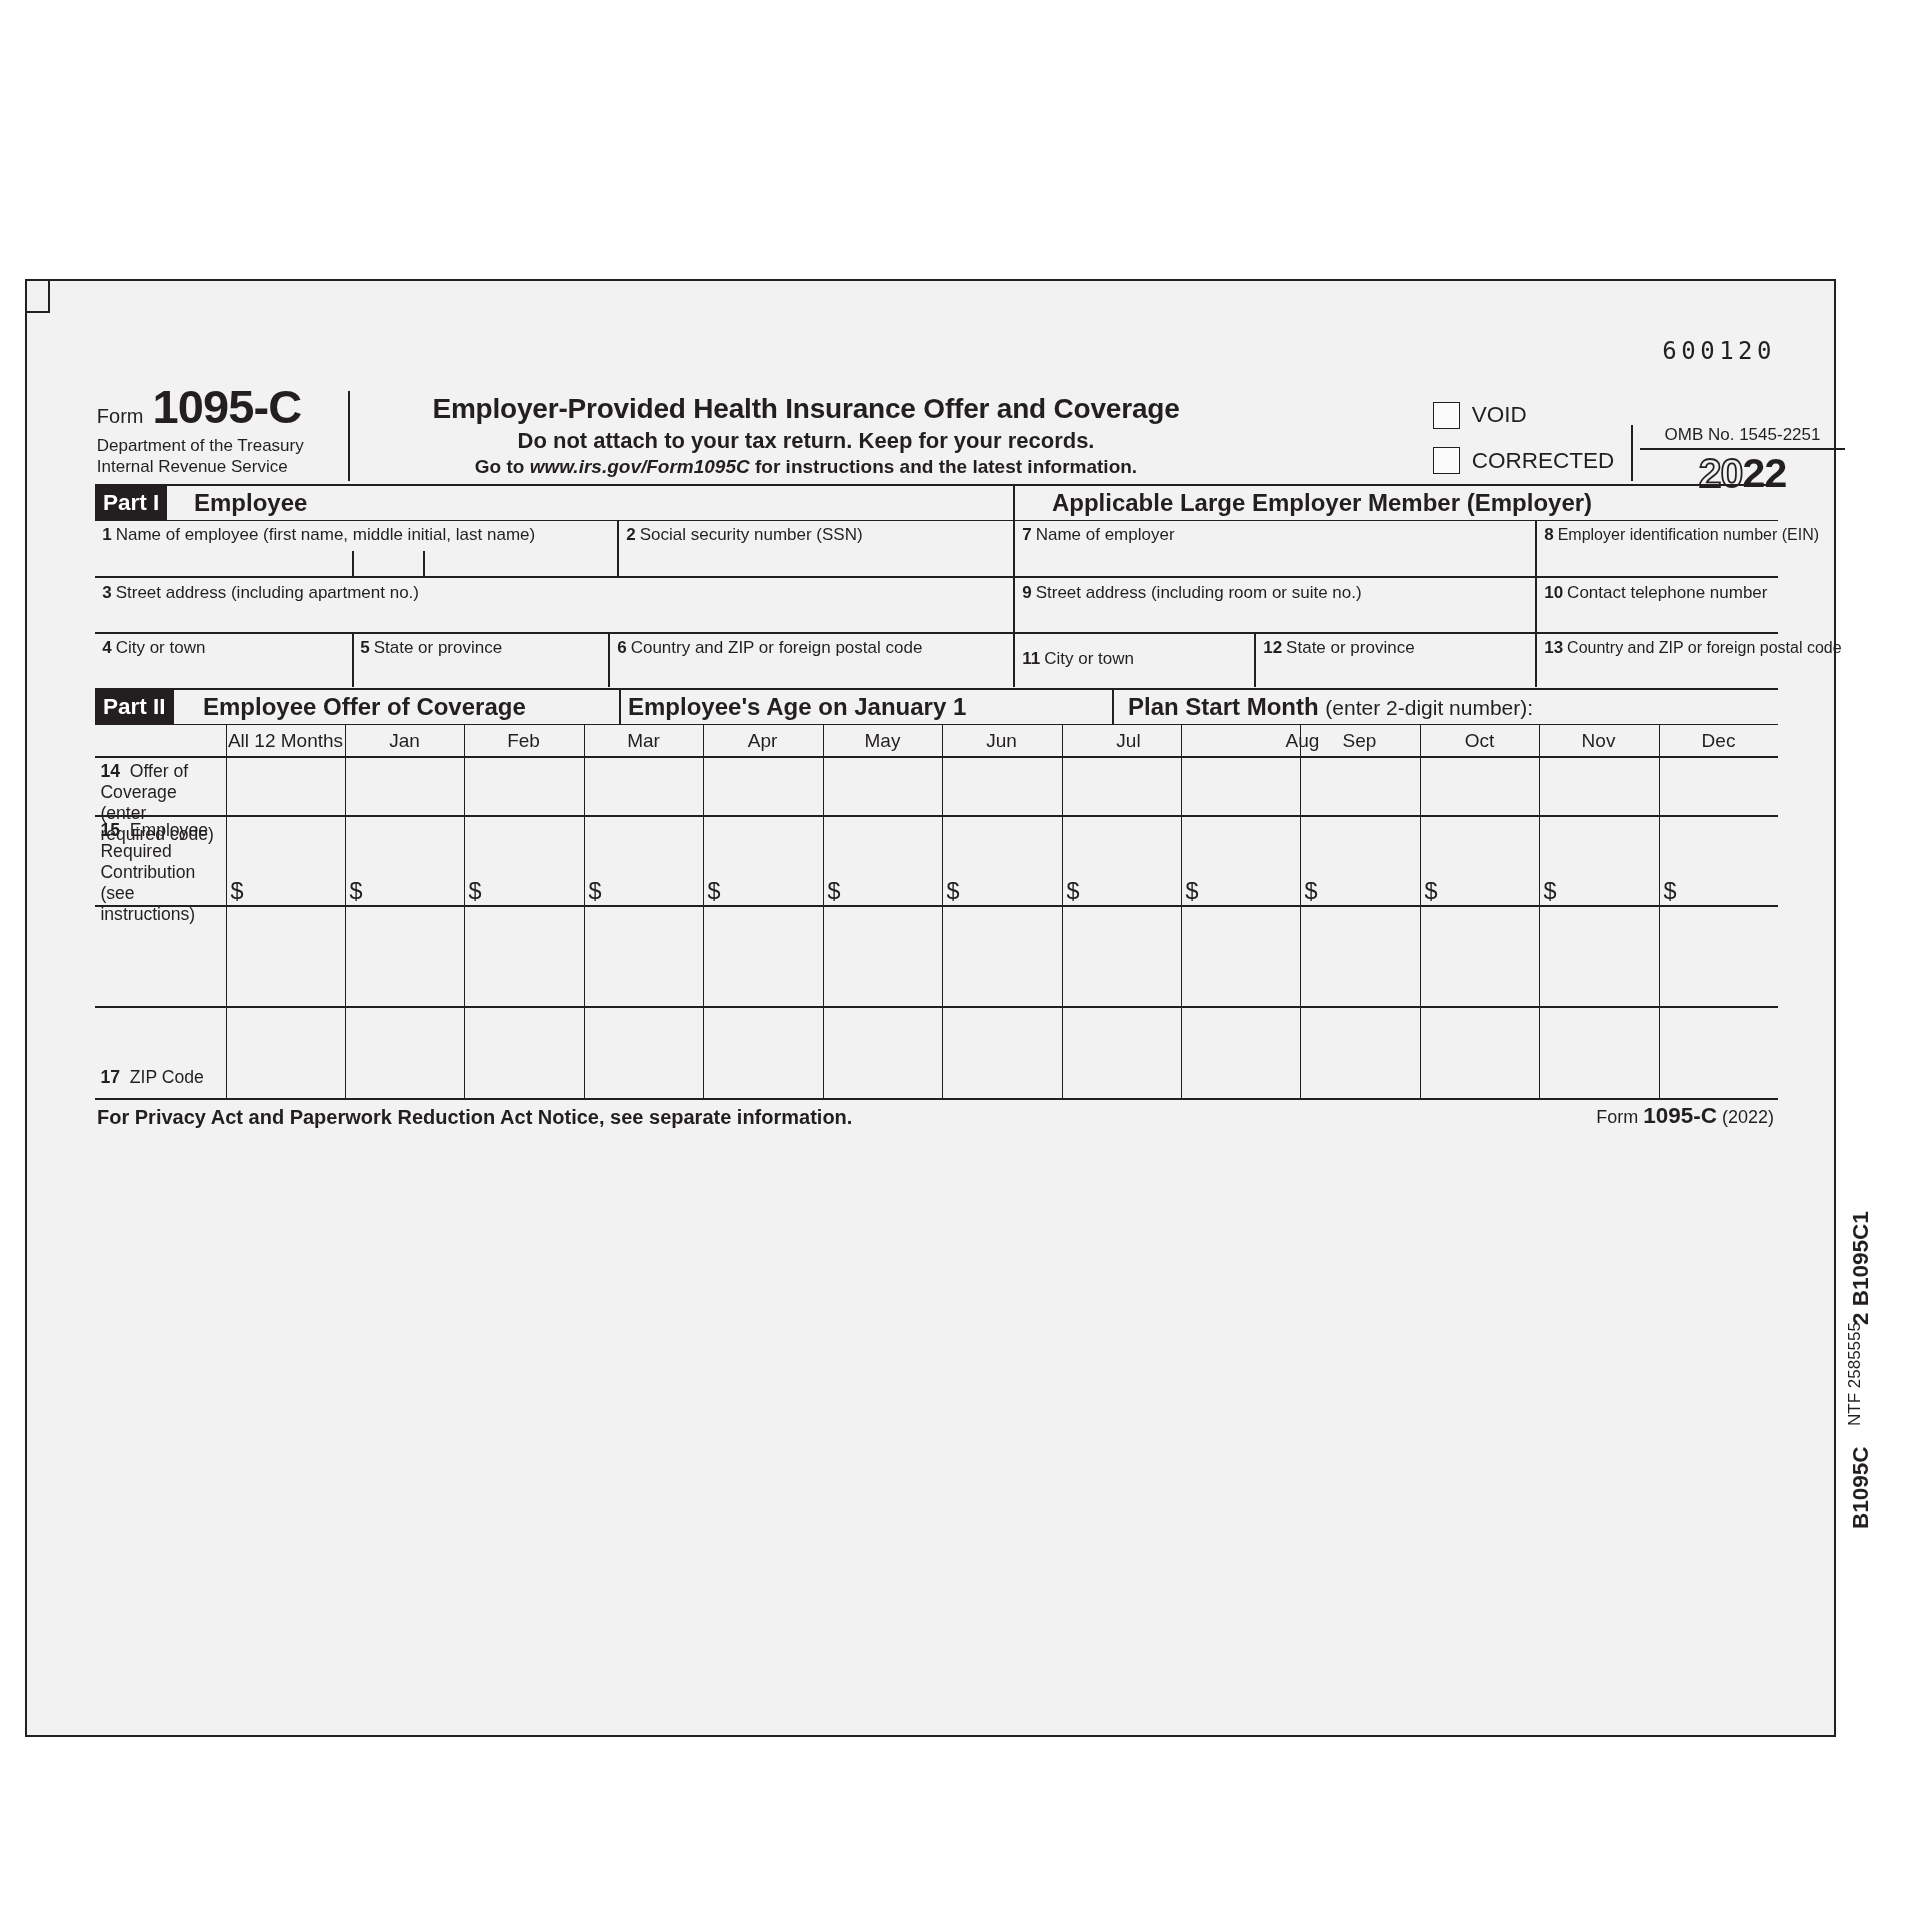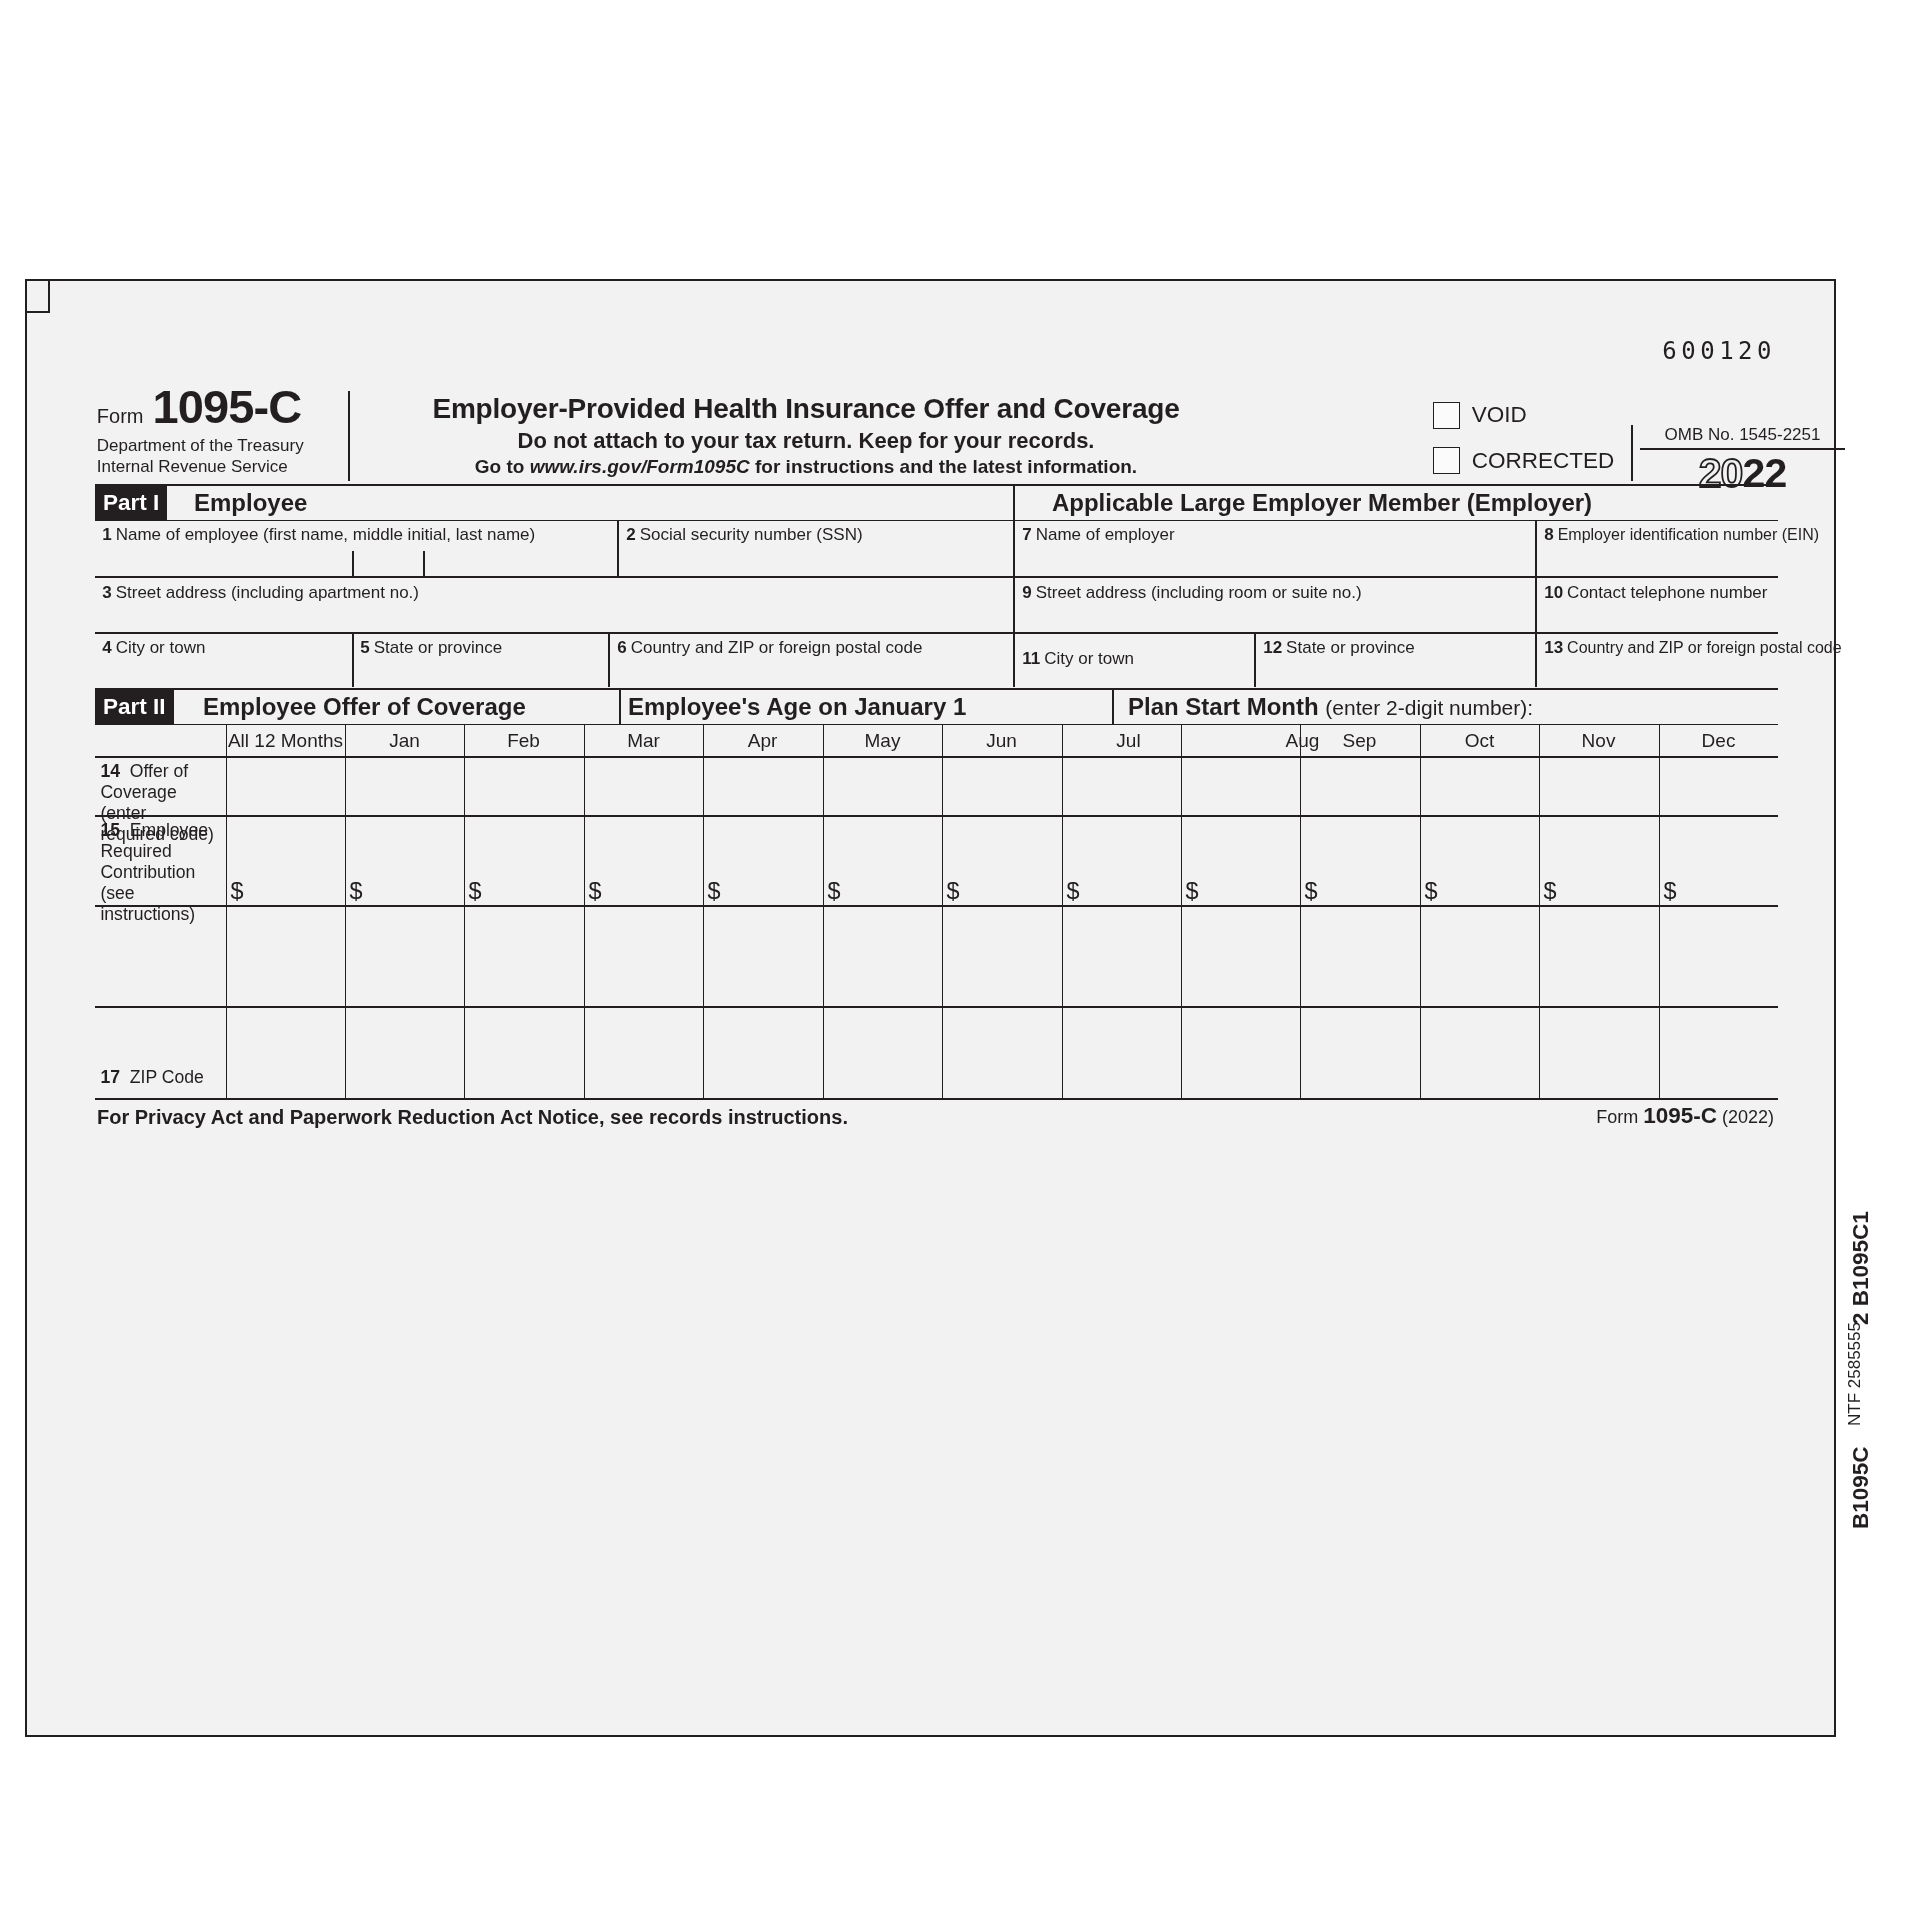--- a/index.html
+++ b/index.html
@@ -620,21 +620,21 @@
       <div class="mcell" style="left: 1325px; top: 283px; width: 119px; height: 90px;"></div>
       <div class="rule-v" style="left: 1325px; top: 283px; width: 1.4px; height: 90px;"></div>
       <div class="mcell" style="left: 1444px; top: 283px; width: 119px; height: 90px;"></div>
       <div class="rule-v" style="left: 1444px; top: 283px; width: 1.4px; height: 90px;"></div>
       <div class="mcell" style="left: 1564px; top: 283px; width: 119px; height: 90px;"></div>
       <div class="rule-v" style="left: 1564px; top: 283px; width: 1.4px; height: 90px;"></div>
       <div class="rule-h" style="left: 0px; top: 373px; width: 1683px; height: 1.8px;"></div>
     </div>
 
   <div class="blk" style="left:0px; top:810px; width:1806px; height:38px;">
-    <div id="foot-left">For Privacy Act and Paperwork Reduction Act Notice, see records instructions.</div>
+    <div id="foot-left">For Privacy Act and Paperwork Reduction Act Notice, see separate information.</div>
     <div id="foot-right">
       <span>Form</span>
       <span class="big">1095-C</span>
       <span>(2022)</span>
     </div>
   </div>
 
   <div class="vert" id="vm-1">2  B1095C1</div>
   <div class="vert" id="vm-2">NTF 2585555</div>
   <div class="vert" id="vm-3">B1095C</div>

